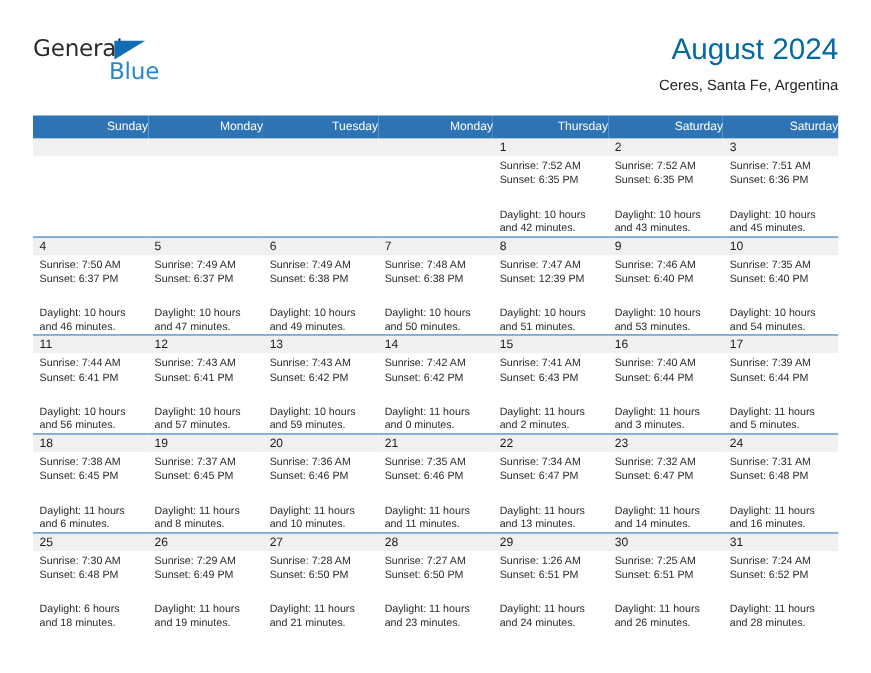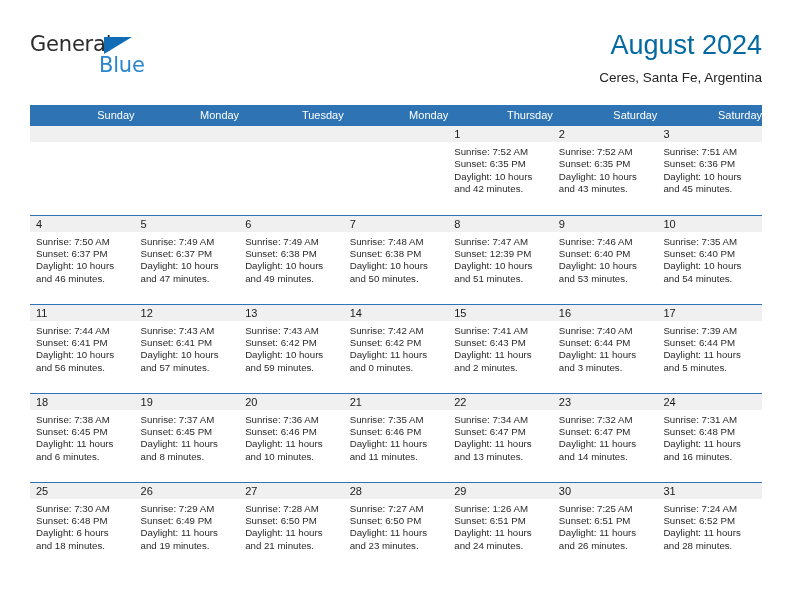--- a/index.html
+++ b/index.html
@@ -141,20 +141,21 @@
     padding: 4px 8px 0 6px;
     font-size: 9.7px;
     line-height: 12.4px;
     color: #2a2a2a;
   }
   .cell-body div {
     white-space: nowrap;
   }
   .cell-body .daylight {
     white-space: normal;
+    margin-top: 19px;
   }
   .cell-empty .cell-body {
     visibility: hidden;
   }
 </style>
 </head>
 <body>
 
 <div class="page">
 

